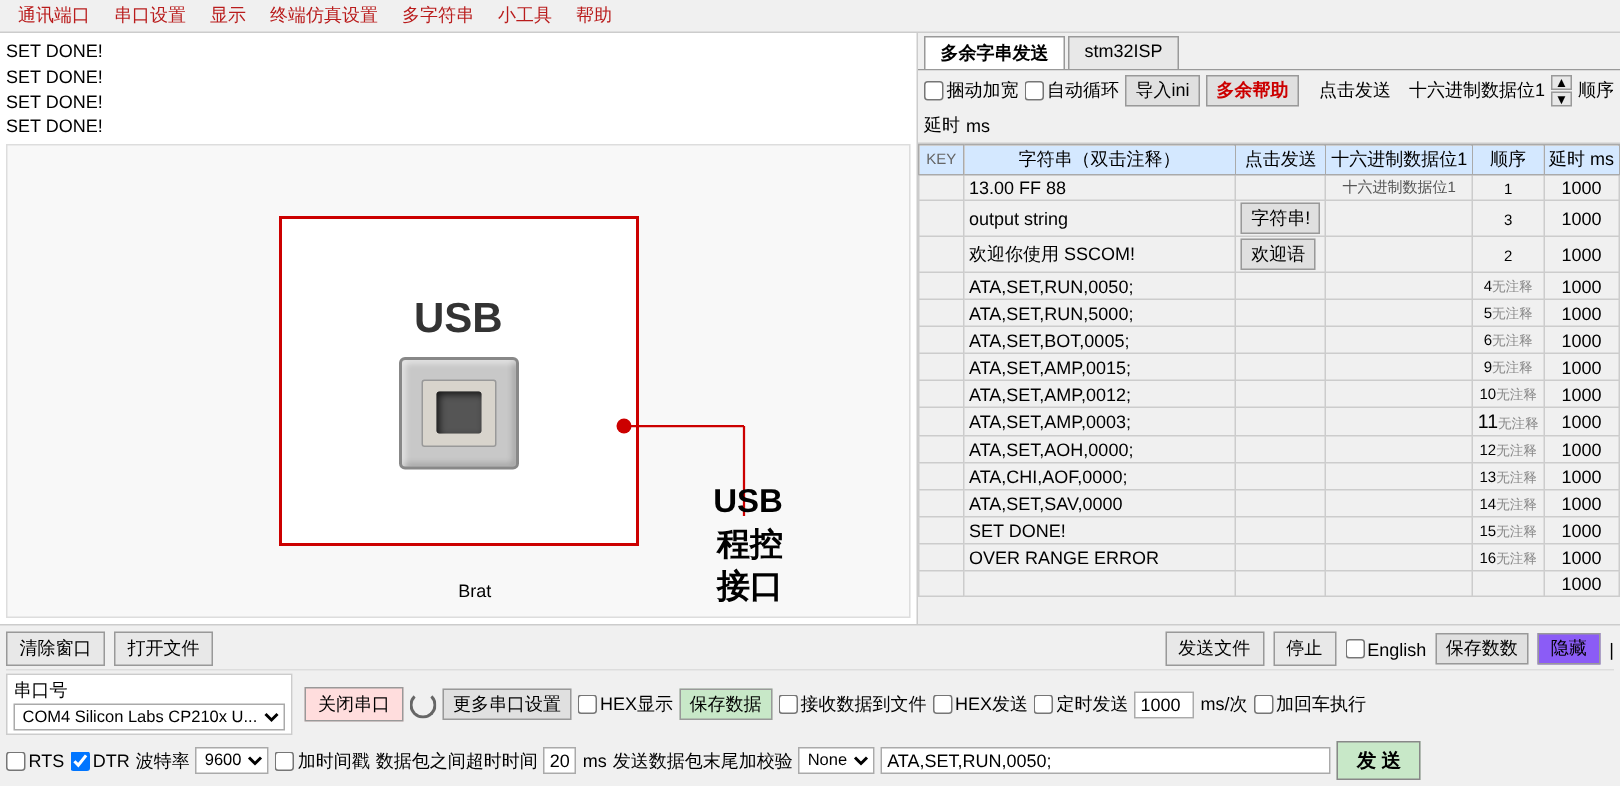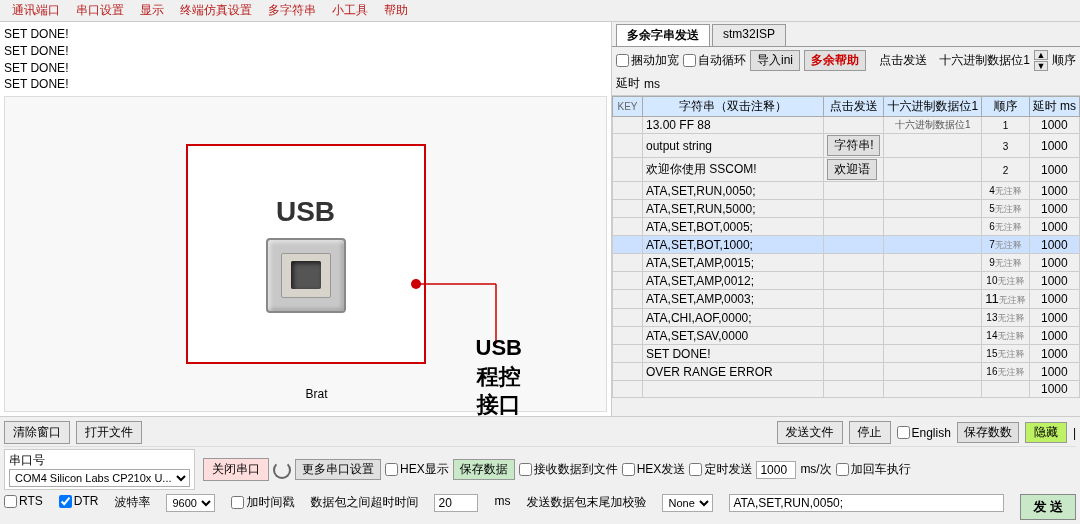--- a/index.html
+++ b/index.html
@@ -236,22 +236,22 @@
     .bottom-row2 {
       display: flex;
       align-items: center;
       gap: 4px;
       padding: 2px 0;
       border-top: 1px solid #ddd;
     }
 
     .bottom-row3 {
       display: flex;
-      align-items: flex-start;
-      gap: 16px;
+      align-items: center;
+      gap: 4px;
       padding: 2px 0;
     }
 
     .status-btn {
       padding: 2px 8px;
       border: 1px solid #999;
       background: #e8e8e8;
       cursor: pointer;
       font-size: 12px;
     }
@@ -311,21 +311,21 @@
       border-radius: 50%;
       cursor: pointer;
     }
 
     .send-input {
       flex: 1;
       max-width: 300px;
     }
 
     .hide-btn {
-      background: #bef264;
+      background: #8b5cf6;
       border: 1px solid #999;
       padding: 1px 8px;
       cursor: pointer;
     }
 
     .plus-minus {
       display: flex;
       flex-direction: column;
       gap: 1px;
     }
@@ -375,21 +375,21 @@
             </div>
           </div>
         </div>
 
         <svg style="position:absolute; left:230px; top:140px; overflow:visible;" width="160" height="120">
           <circle cx="0" cy="0" r="5" fill="#cc0000"></circle>
           <line x1="0" y1="0" x2="80" y2="0" stroke="#cc0000" stroke-width="1.5"></line>
           <line x1="80" y1="0" x2="80" y2="60" stroke="#cc0000" stroke-width="1.5"></line>
         </svg>
 
-        <div style="position:absolute; left:290px; top:190px; text-align:center;">
+        <div style="position:absolute; left:290px; top:176px; text-align:right;">
           <div class="usb-caption">USB程控接口</div>
 
         </div>
       </div>
 
       <div style="position:absolute; bottom:10px; left:50%;">Brat</div>
     </div>
   </div>
 
   <div class="right-panel">
@@ -476,28 +476,20 @@
               <td class="td-delay">1000</td>
             </tr>
             <tr>
               <td class="td-key"></td>
               <td class="td-cmd">ATA,SET,BOT,0005;</td>
               <td class="td-btn"></td>
               <td class="td-hex"></td>
               <td class="td-order"><span style="font-size:10px;">6</span><span style="font-size:9px;color:#888;">无注释</span></td>
               <td class="td-delay">1000</td>
             </tr>
-            <tr class="selected">
-              <td class="td-key"></td>
-              <td class="td-cmd">ATA,SET,BOT,1000;</td>
-              <td class="td-btn"></td>
-              <td class="td-hex"></td>
-              <td class="td-order"><span style="font-size:10px;">7</span><span style="font-size:9px;color:#888;">无注释</span></td>
-              <td class="td-delay">1000</td>
-            </tr>
             <tr>
               <td class="td-key"></td>
               <td class="td-cmd">ATA,SET,AMP,0015;</td>
               <td class="td-btn"></td>
               <td class="td-hex"></td>
               <td class="td-order"><span style="font-size:10px;">9</span><span style="font-size:9px;color:#888;">无注释</span></td>
               <td class="td-delay">1000</td>
             </tr>
             <tr>
               <td class="td-key"></td>
@@ -506,20 +498,28 @@
               <td class="td-hex"></td>
               <td class="td-order"><span style="font-size:10px;">10</span><span style="font-size:9px;color:#888;">无注释</span></td>
               <td class="td-delay">1000</td>
             </tr>
             <tr>
               <td class="td-key"></td>
               <td class="td-cmd">ATA,SET,AMP,0003;</td>
               <td class="td-btn"></td>
               <td class="td-hex"></td>
               <td class="td-order"><span style="font-size:13px;">11</span><span style="font-size:9px;color:#888;">无注释</span></td>
+              <td class="td-delay">1000</td>
+            </tr>
+            <tr>
+              <td class="td-key"></td>
+              <td class="td-cmd">ATA,SET,AOH,0000;</td>
+              <td class="td-btn"></td>
+              <td class="td-hex"></td>
+              <td class="td-order"><span style="font-size:10px;">12</span><span style="font-size:9px;color:#888;">无注释</span></td>
               <td class="td-delay">1000</td>
             </tr>
             <tr>
               <td class="td-key"></td>
               <td class="td-cmd">ATA,CHI,AOF,0000;</td>
               <td class="td-btn"></td>
               <td class="td-hex"></td>
               <td class="td-order"><span style="font-size:10px;">13</span><span style="font-size:9px;color:#888;">无注释</span></td>
               <td class="td-delay">1000</td>
             </tr>
@@ -621,21 +621,21 @@
     </label>
     <span>波特率</span>
     <select>
       <option>9600</option>
     </select>
     <label class="checkbox-label">
       <input type="checkbox" style="">
       <span>加时间戳</span>
     </label>
     <span>数据包之间超时时间</span>
-    <input type="text" style="width: 44px;" value="20">
+    <input type="text" style="width: 22px;" value="20">
     <span>ms</span>
     <span>发送数据包末尾加校验</span>
     <select>
       <option>None</option>
     </select>
     <input type="text" class="send-input" value="ATA,SET,RUN,0050;" style="">
     <button class="send-btn">发 送</button>
   </div>
 </div>
 

